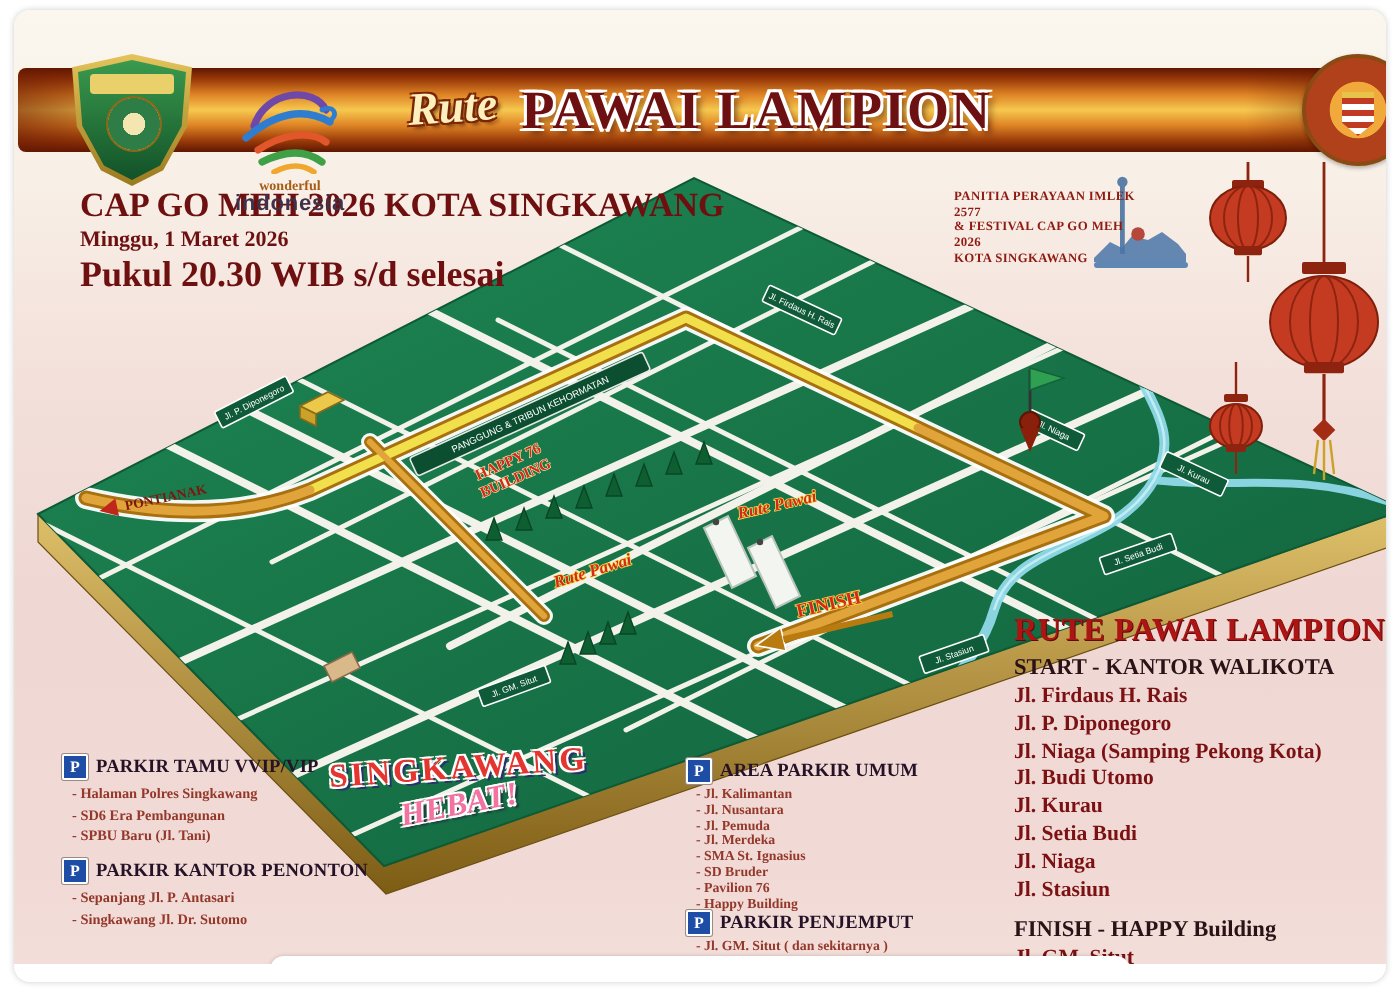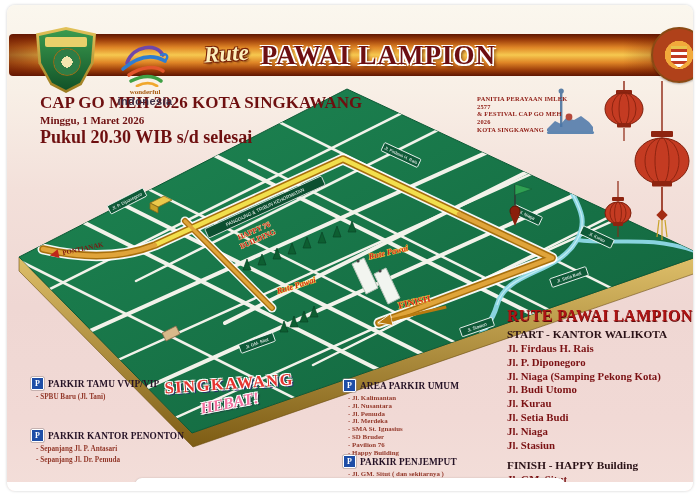--- a/index.html
+++ b/index.html
@@ -319,32 +319,34 @@
     <div class="skw1">SINGKAWANG</div>
     <div class="skw2">HEBAT!</div>
   </div>
 
   <div class="abs legend vvip">
     <div class="lg-head">
       <div class="picon">P</div>
       <span class="lg-title">PARKIR TAMU VVIP/VIP</span>
     </div>
     <div class="lg-items">
+      <div>Halaman Polres Singkawang</div>
+      <div>SD6 Era Pembangunan</div>
       <div>SPBU Baru (Jl. Tani)</div>
     </div>
   </div>
 
   <div class="abs legend tribun">
     <div class="lg-head">
       <div class="picon">P</div>
       <span class="lg-title">PARKIR KANTOR PENONTON</span>
     </div>
     <div class="lg-items">
       <div>Sepanjang Jl. P. Antasari</div>
-      <div>Sepanjang Jl. Dr. Pemuda</div>
+      <div>Singkawang Jl. Dr. Sutomo</div>
     </div>
   </div>
 
   <div class="abs legend umum">
     <div class="lg-head">
       <div class="picon">P</div>
       <span class="lg-title">AREA PARKIR UMUM</span>
     </div>
     <div class="lg-items">
       <div>Jl. Kalimantan</div>

